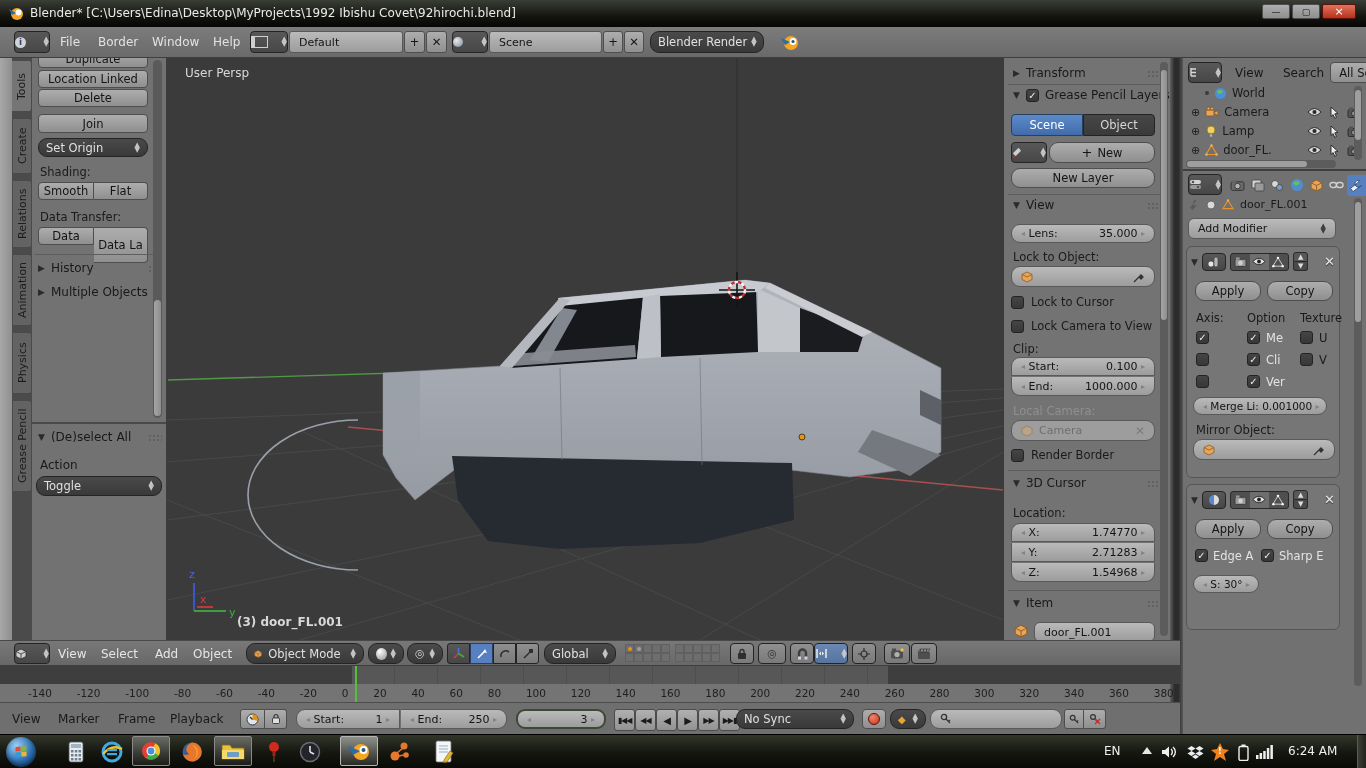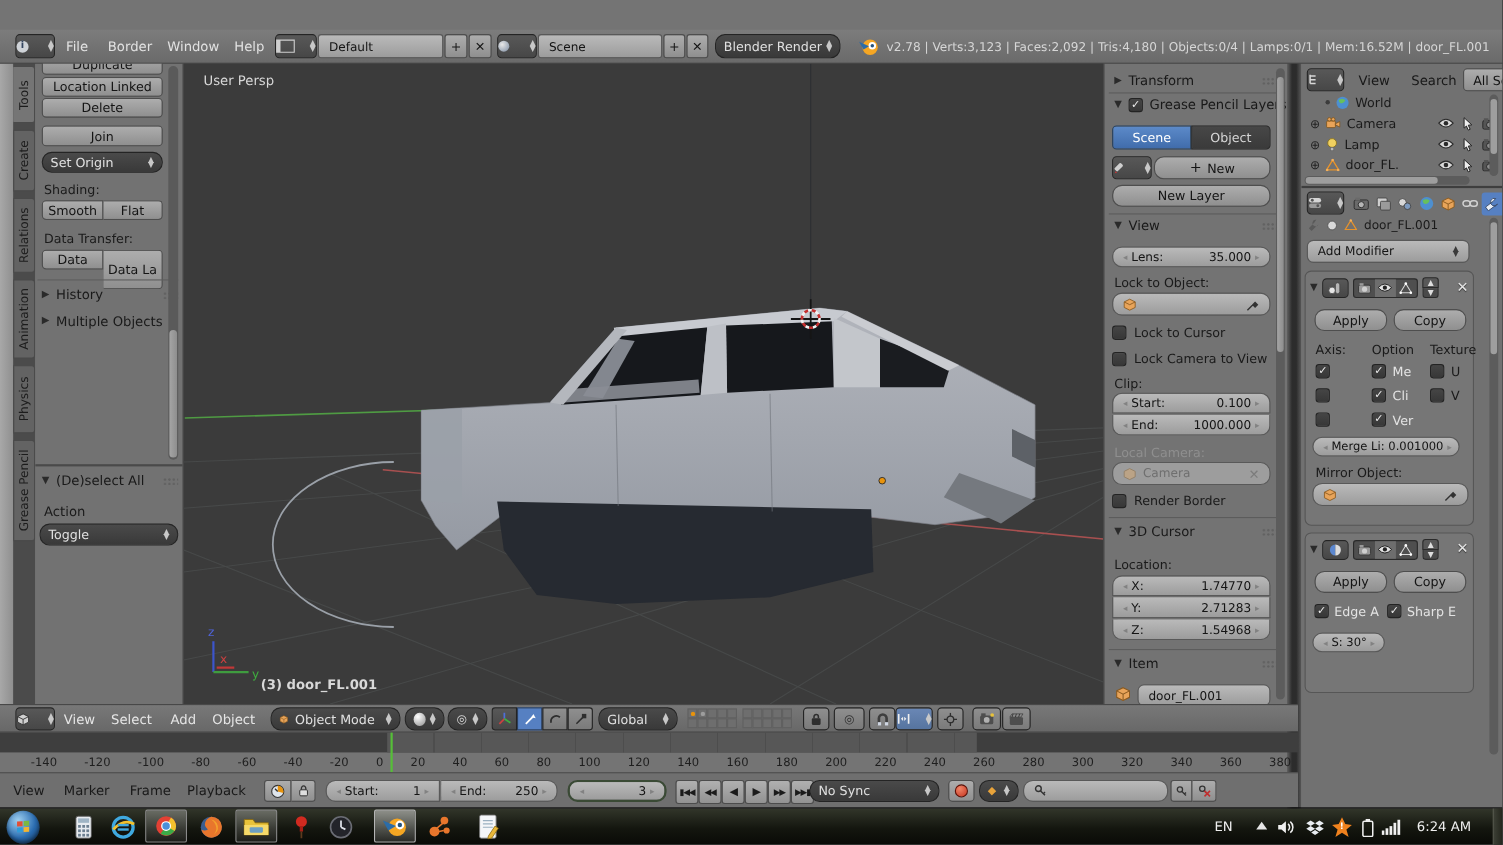--- a/index.html
+++ b/index.html
@@ -29,20 +29,33 @@
   .dot{width:4px;height:4px;border-radius:50%;}
   .tico{width:28px;height:28px;display:flex;align-items:center;justify-content:center;}
   .tbox{border:1px solid #8a8a8a;border-radius:2px;background:linear-gradient(rgba(255,255,255,.28),rgba(255,255,255,.07));}
   svg{display:block;}
 </style>
 </head>
 <body>
 
 <div id="root">
 
+  <div class="a" style="left:0;top:0;width:1366px;height:27px;background:linear-gradient(#3a3e35,#14150f 60%,#060605);display:flex;align-items:center;">
+    <span class="a" style="left:8px;top:5px;width:16px;height:16px;">
+      <svg width="16" height="16" viewBox="0 0 16 16">
+          <circle cx="9" cy="9" r="6" fill="#f5a623"></circle>
+          <circle cx="10.5" cy="7.5" r="3" fill="#fff"></circle>
+          <path d="M1,4 L8,8 L4,10 Z" fill="#2b6ca8"></path>
+        </svg>
+    </span>
+    <span class="a" style="left:30px;top:6px;font-size:12px;color:#eaeaea;white-space:nowrap;">Blender* [C:\Users\Edina\Desktop\MyProjects\1992 Ibishu Covet\92hirochi.blend]</span>
+    <span class="a btn" style="left:1262px;top:4px;width:28px;height:15px;border-radius:2px;font-size:9px;">—</span>
+    <span class="a btn" style="left:1292px;top:4px;width:28px;height:15px;border-radius:2px;font-size:9px;">▢</span>
+    <span class="a" style="left:1322px;top:4px;width:34px;height:15px;border-radius:2px;background:linear-gradient(#e0735c,#b5321c);border:1px solid #5e1208;color:#fff;font-size:11px;display:flex;align-items:center;justify-content:center;">×</span>
+  </div>
 
   <div class="a" style="left:0;top:27px;width:1366px;height:31px;background:linear-gradient(#7c7c7c,#6a6a6a);border-bottom:1px solid #3e3e3e;">
     <div class="a icbtn" style="left:14px;top:4px;width:36px;height:22px;">
       <span style="width:11px;height:11px;border-radius:50%;background:#cfd3d8;color:#33445e;font-size:9px;line-height:11px;text-align:center;font-weight:bold;">i</span>
       <span class="ud">▲<br>▼</span>
     </div>
     <span class="a mnu" style="left:60px;top:8px;color:#e2e2e2;">File</span>
     <span class="a mnu" style="left:98px;top:8px;color:#e2e2e2;">Border</span>
     <span class="a mnu" style="left:152px;top:8px;color:#e2e2e2;">Window</span>
     <span class="a mnu" style="left:213px;top:8px;color:#e2e2e2;">Help</span>
@@ -69,21 +82,20 @@
         <span class="ud">▲<br>▼</span>
       </div>
     <span class="a" style="left:780px;top:6px;">
       <svg width="19" height="19" viewBox="0 0 19 19">
           <circle cx="11" cy="10" r="7" fill="#f5a623"></circle>
           <circle cx="13" cy="8.5" r="3.4" fill="#fff"></circle>
           <circle cx="13" cy="8.5" r="1.6" fill="#24537e"></circle>
           <path d="M1,5 L10,9 L5,12 Z" fill="#2b6ca8"></path>
         </svg>
     </span>
-    <span class="a" style="left:806px;top:9px;font-size:11px;color:#d6d6d6;white-space:nowrap;">v2.78 | Verts:3,123 | Faces:2,092 | Tris:4,180 | Objects:0/4 | Lamps:0/1 | Mem:16.52M | door_FL.001</span>
   </div>
 
   <div class="a" style="left:0;top:58px;width:12px;height:582px;background:linear-gradient(90deg,#a8a8a8,#8f8f8f);"></div>
   <div class="a" style="left:12px;top:58px;width:20px;height:582px;background:#4b4b4b;">
     <div class="a vtab on" style="left:0;top:2px;width:20px;height:52px;">
         <span>Tools</span>
       </div>
     <div class="a vtab" style="left:0;top:60px;width:20px;height:56px;">
         <span>Create</span>
       </div>

